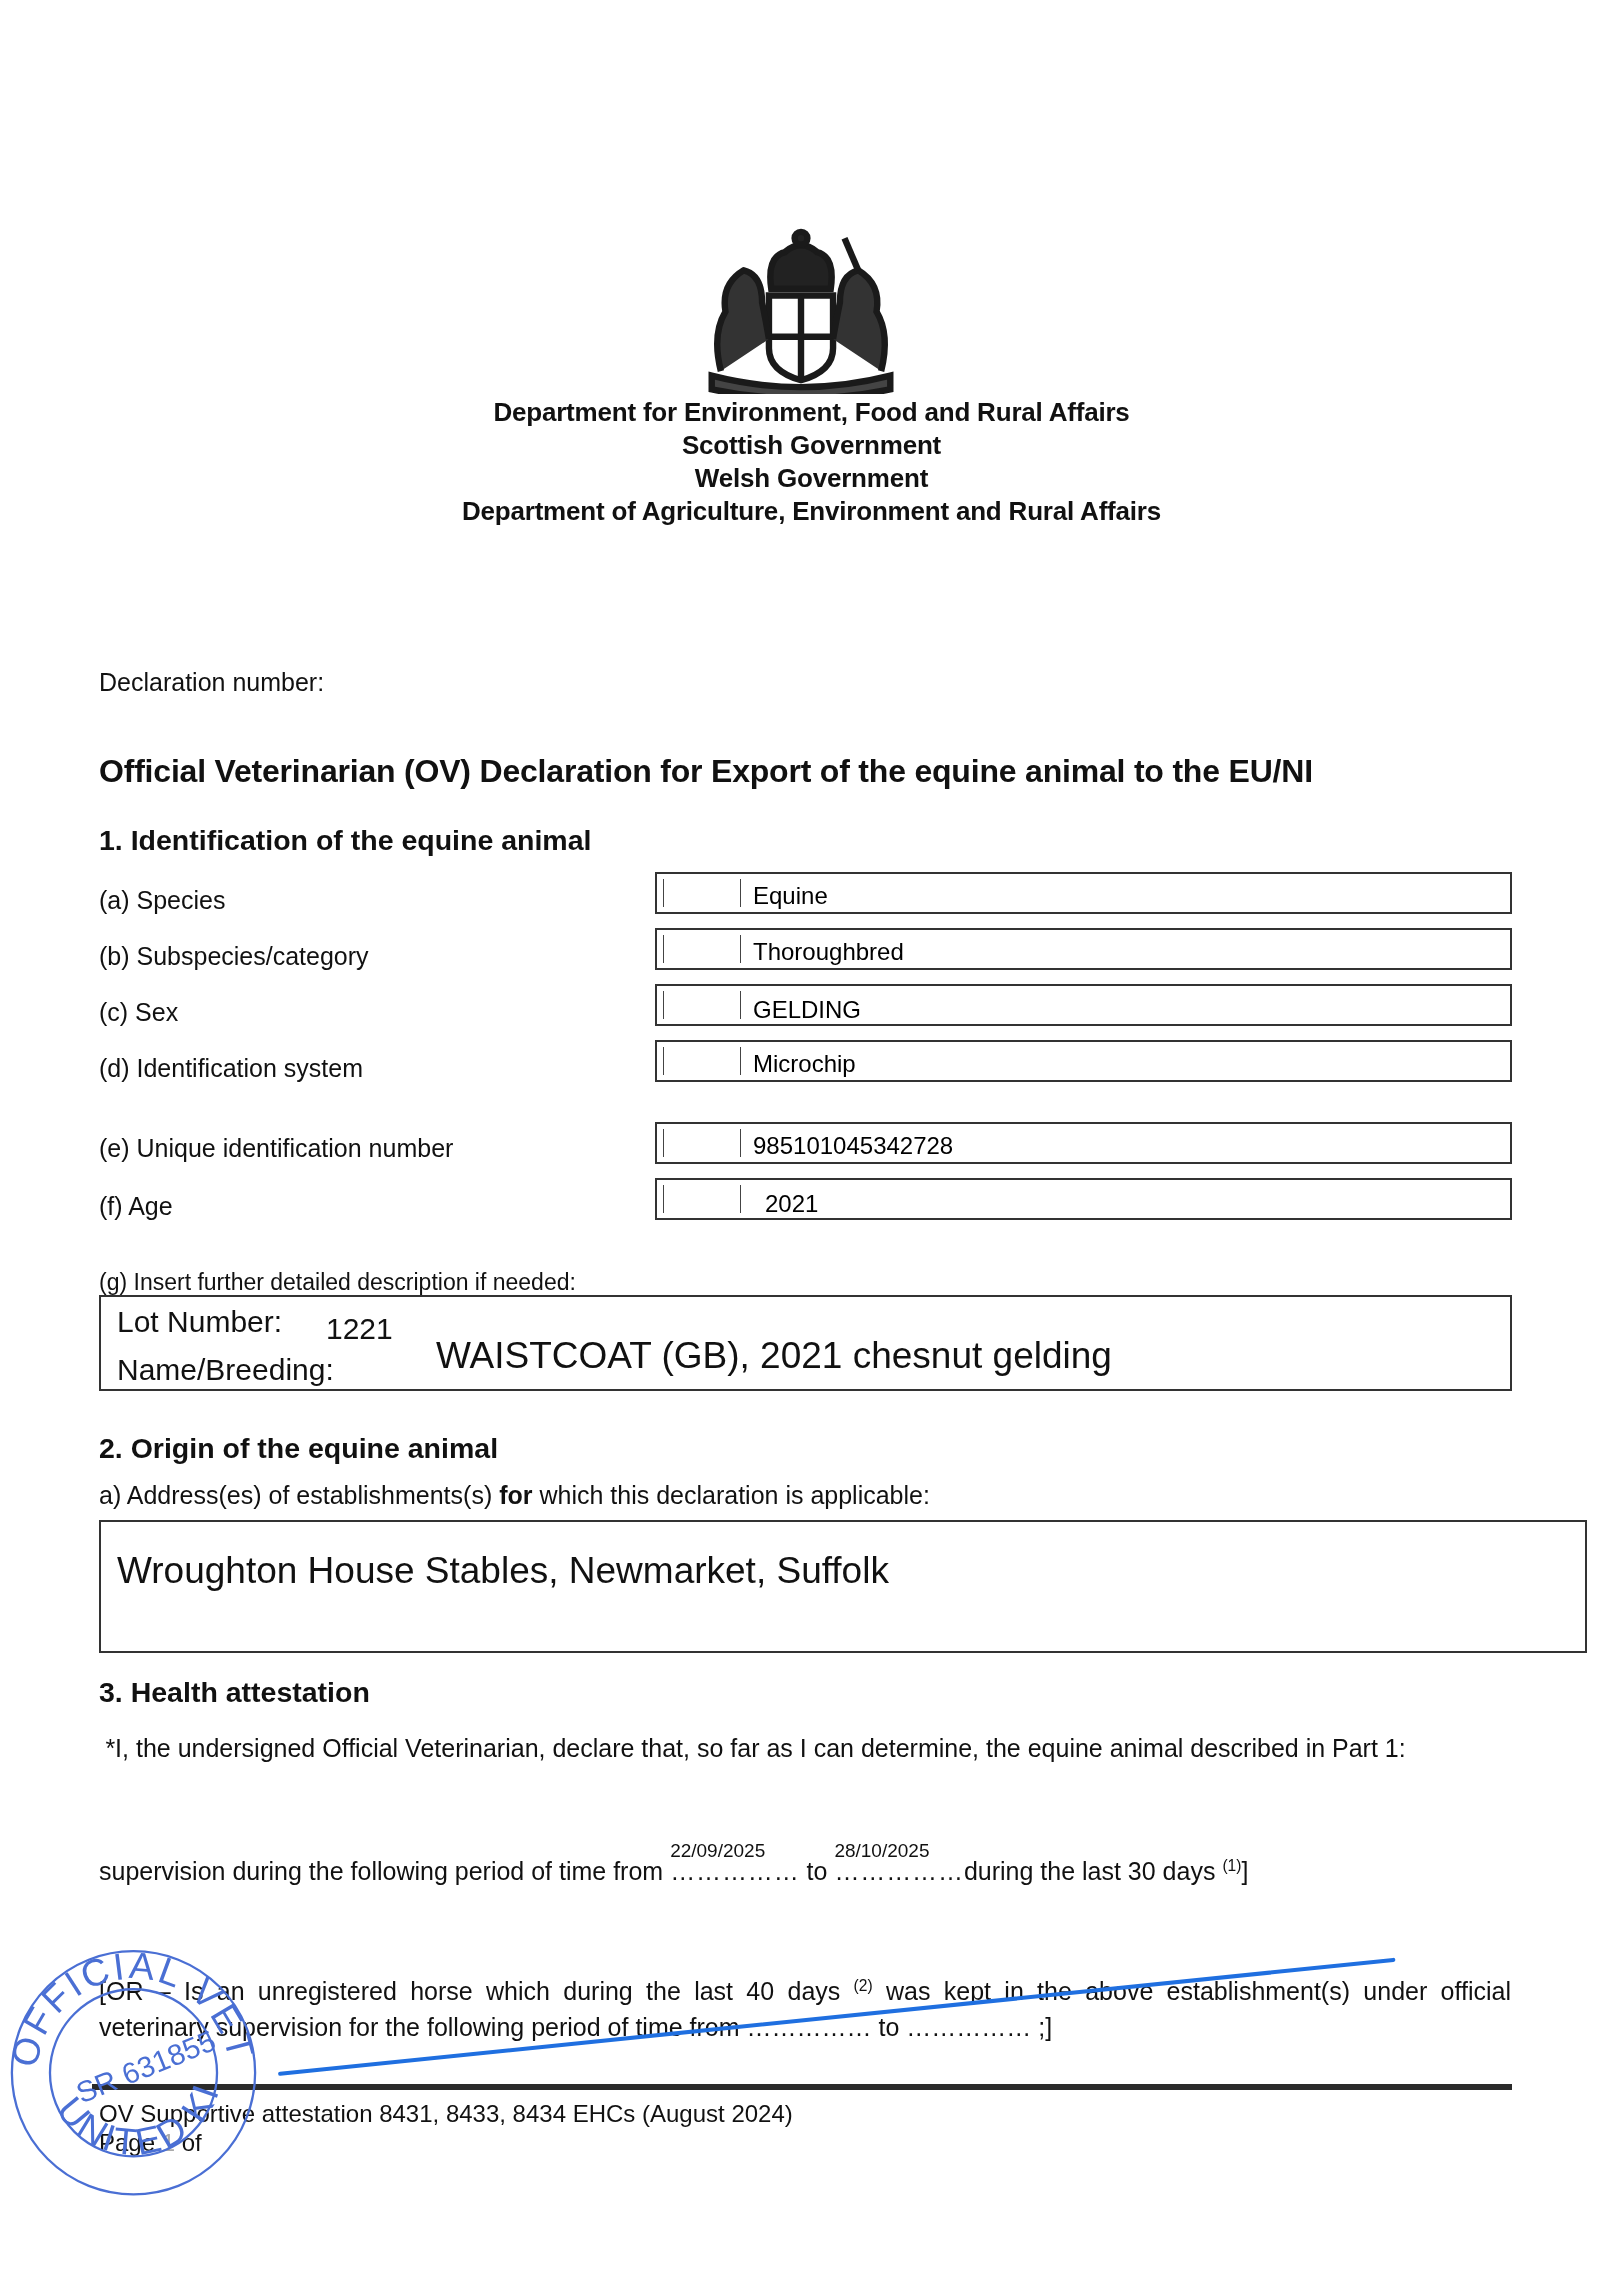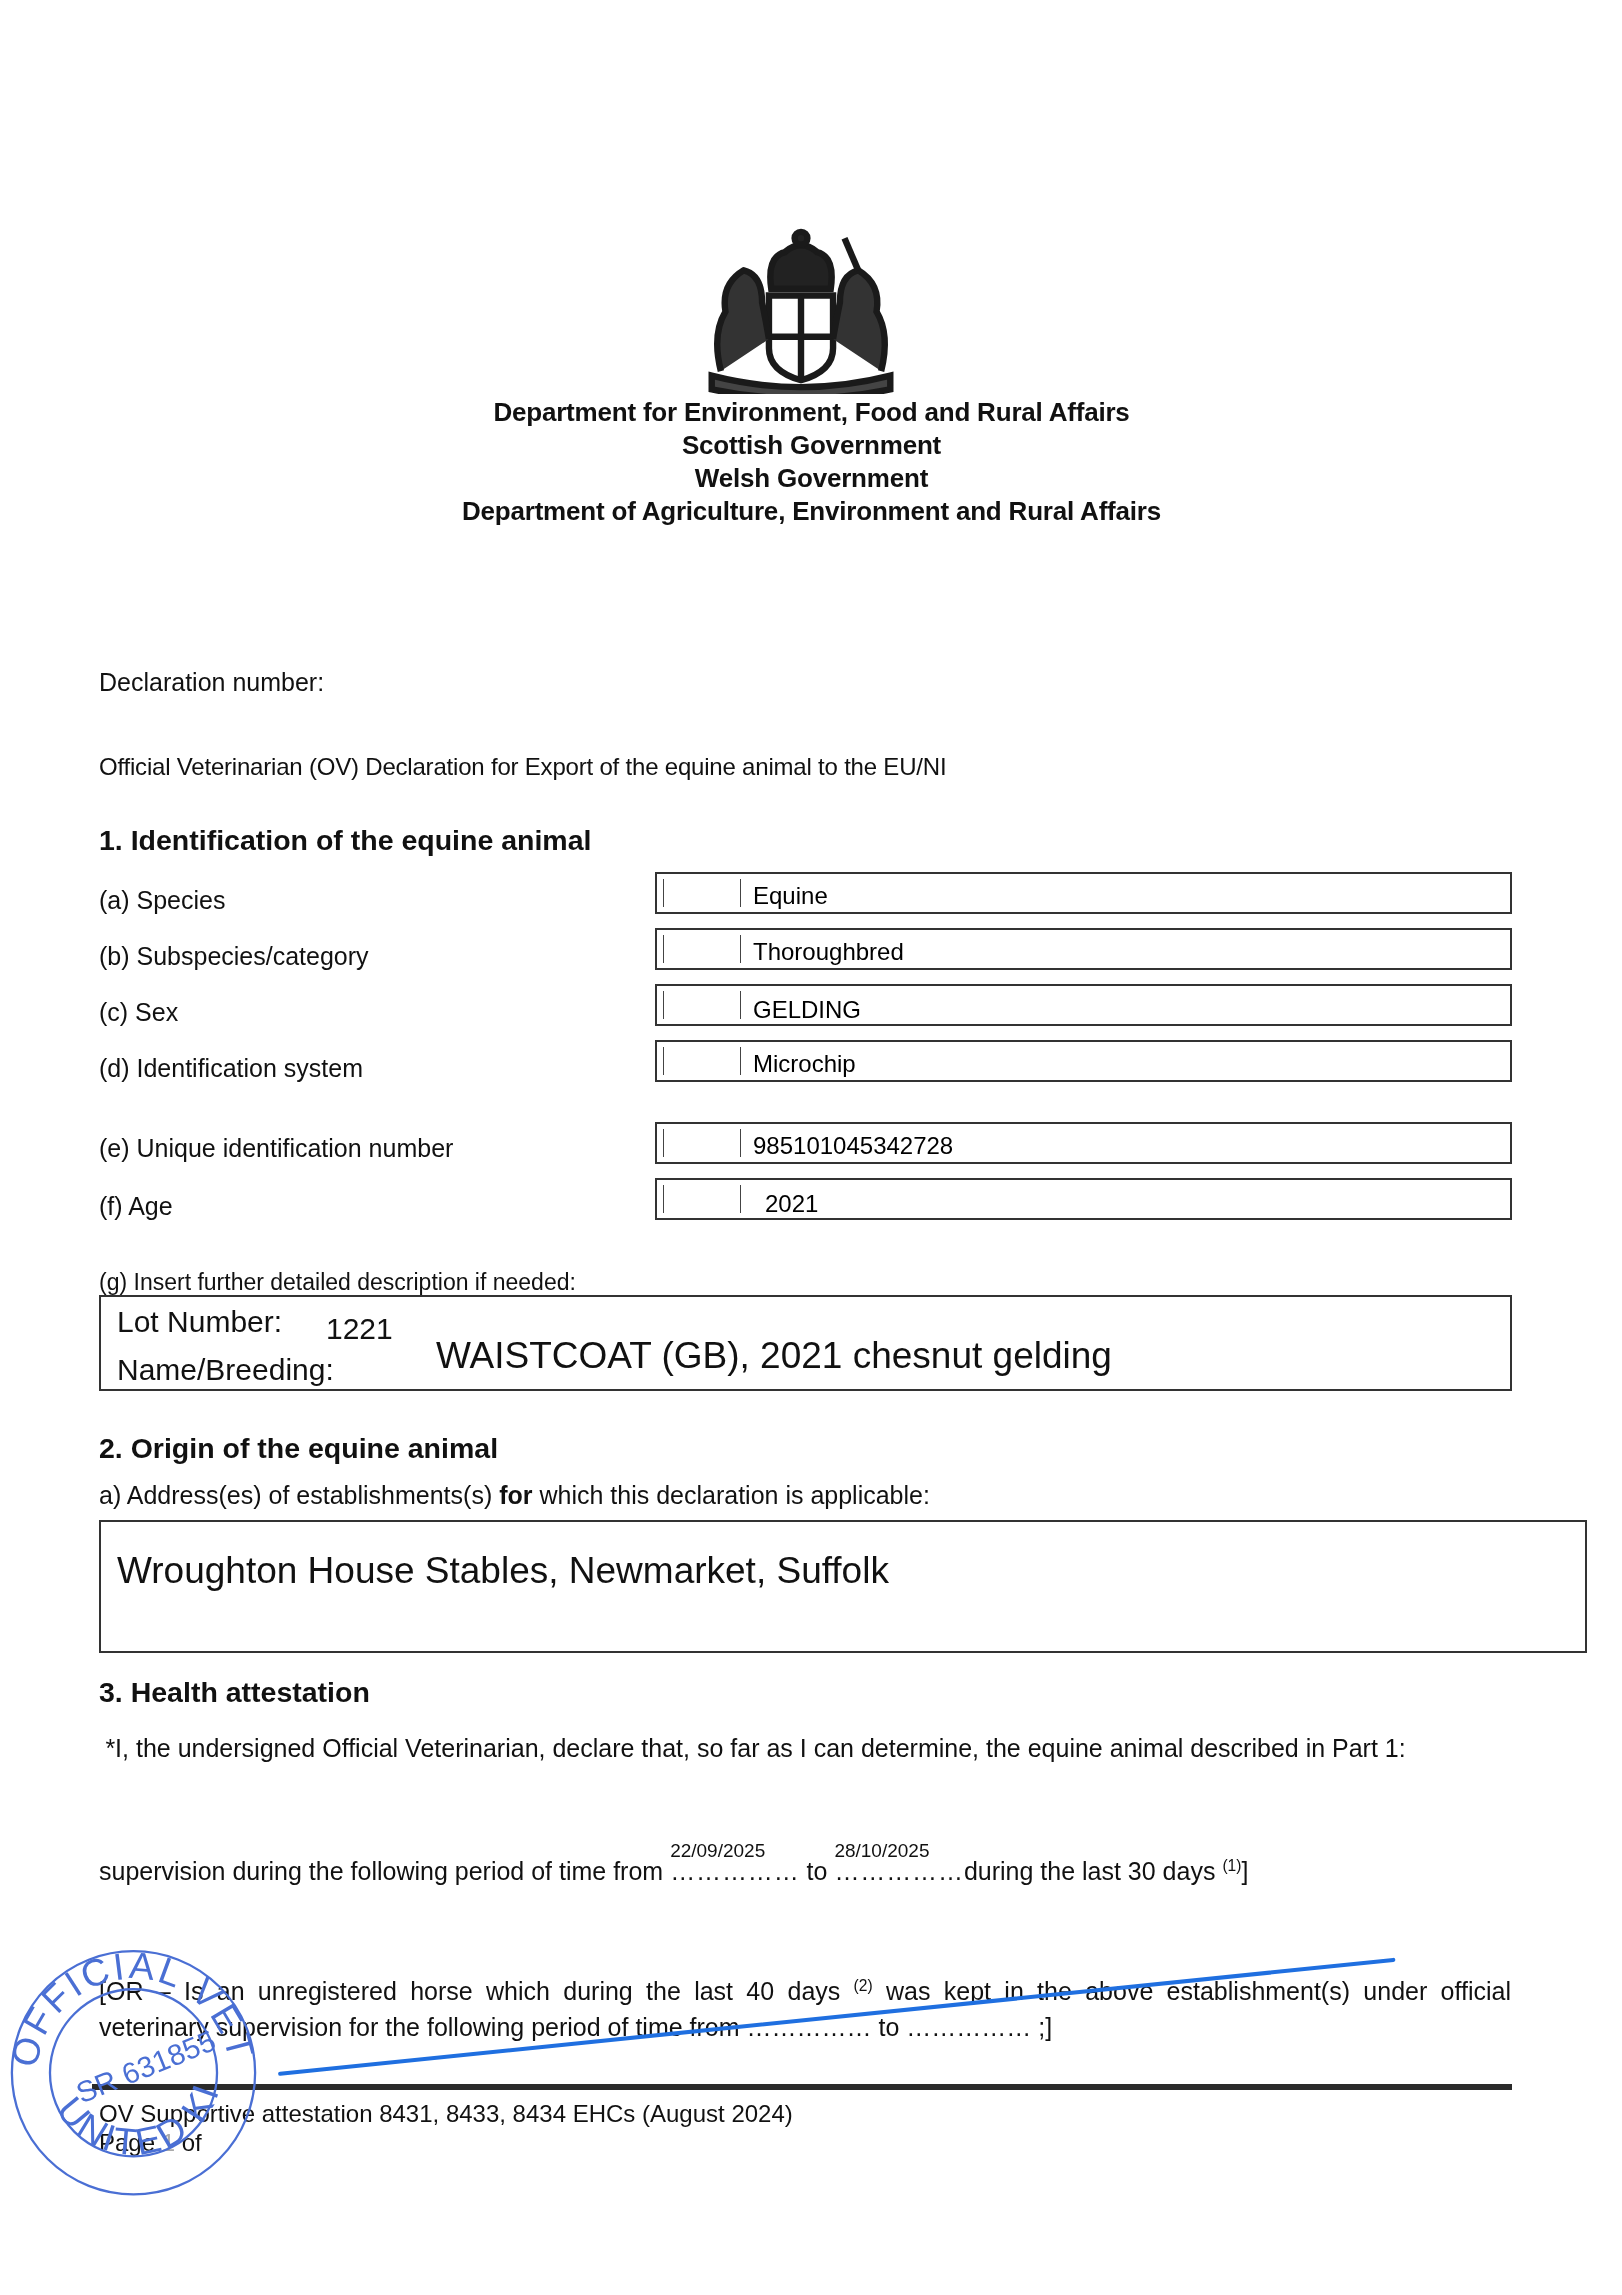--- a/index.html
+++ b/index.html
@@ -8,21 +8,21 @@
   .abs { position: absolute; }
 
   
   #crest { left: 693px; top: 220px; width: 216px; height: 174px; }
 
   
   .dept { position: absolute; left: 0; width: 1623px; text-align: center;
           font-weight: bold; font-size: 26px; line-height: 33px; letter-spacing: -0.2px; }
 
   .label { font-size: 25px; line-height: 29px; }
-  .h-title { font-weight: normal; font-size: 24px; letter-spacing: -0.2px; }
+  .h-title { font-weight: bold; font-size: 32px; letter-spacing: -0.2px; }
   .h-sec { font-weight: bold; font-size: 28.5px; }
 
   
   .fbox { position: absolute; left: 655px; width: 857px; height: 42px;
           border: 2.3px solid #333; box-sizing: border-box; }
   .fbox .tick1 { position: absolute; left: 6.4px; top: 4.6px; bottom: 4.6px; border-left: 1.4px solid #444; }
   .fbox .tick2 { position: absolute; left: 83px; top: 4.6px; bottom: 4.6px; border-left: 1.4px solid #444; }
   .fbox .val { position: absolute; left: 96px; top: 3.7px; font-size: 24px; line-height: 35px; color: #000; }
 
   .bigbox { position: absolute; border: 2.3px solid #333; box-sizing: border-box; }

